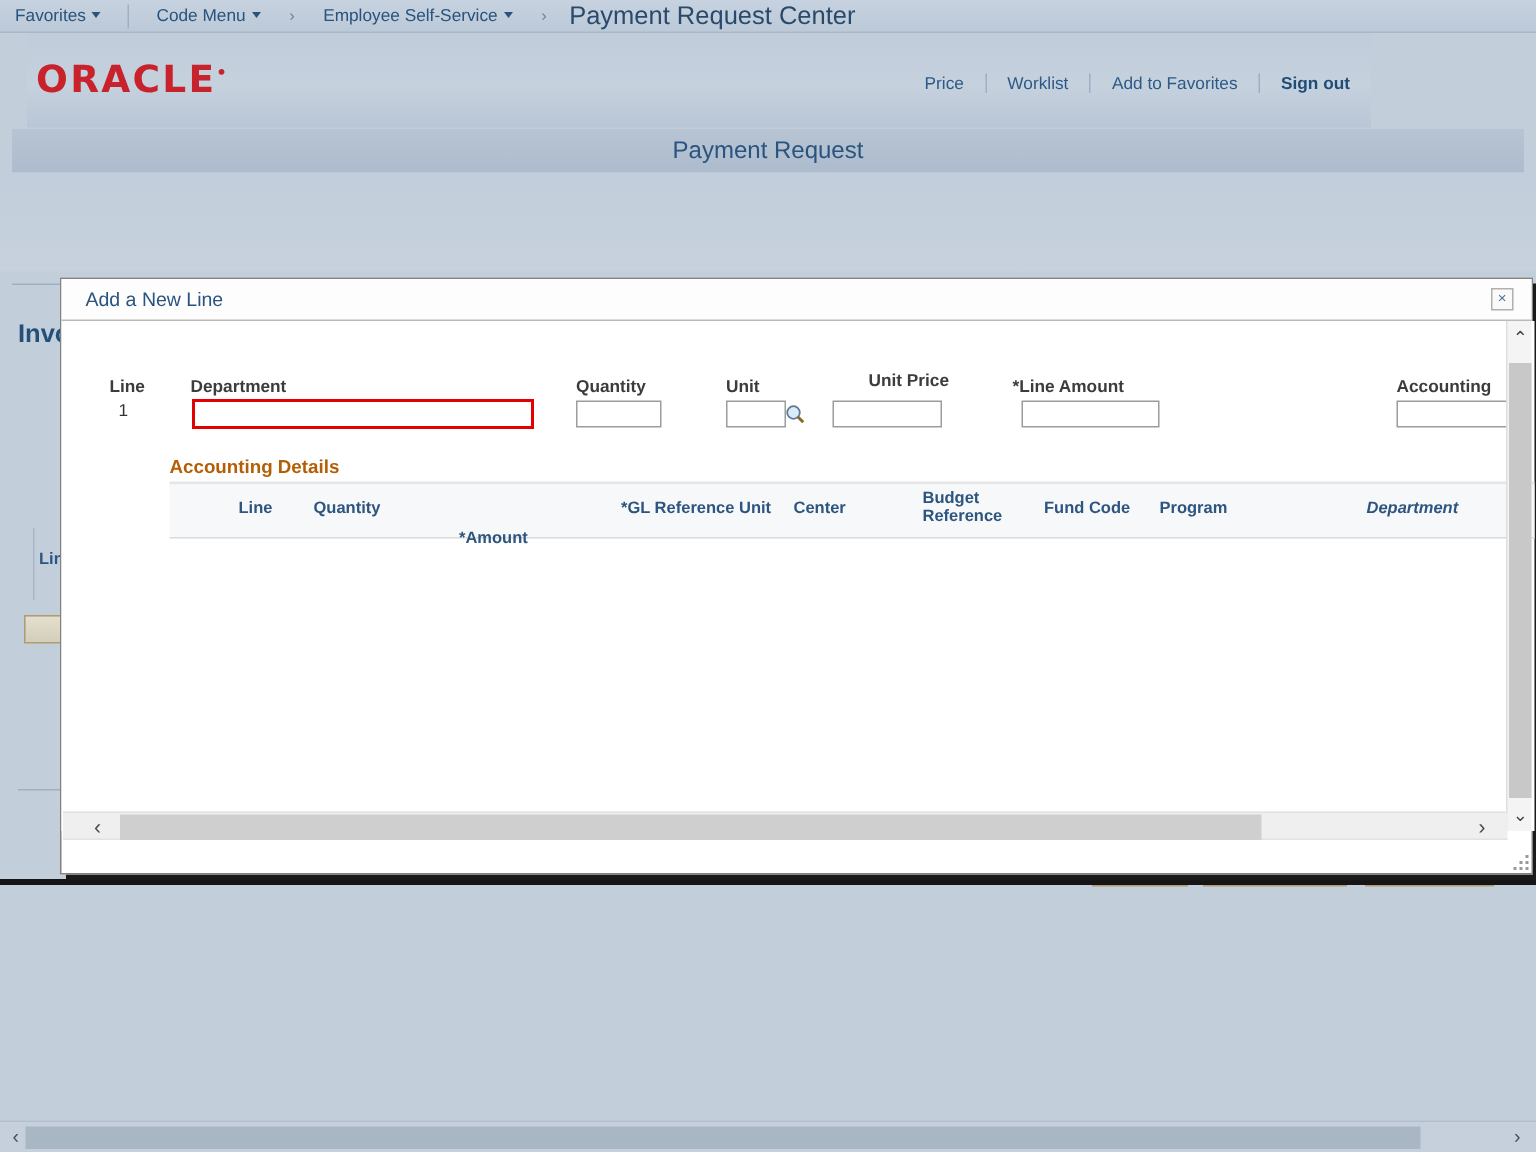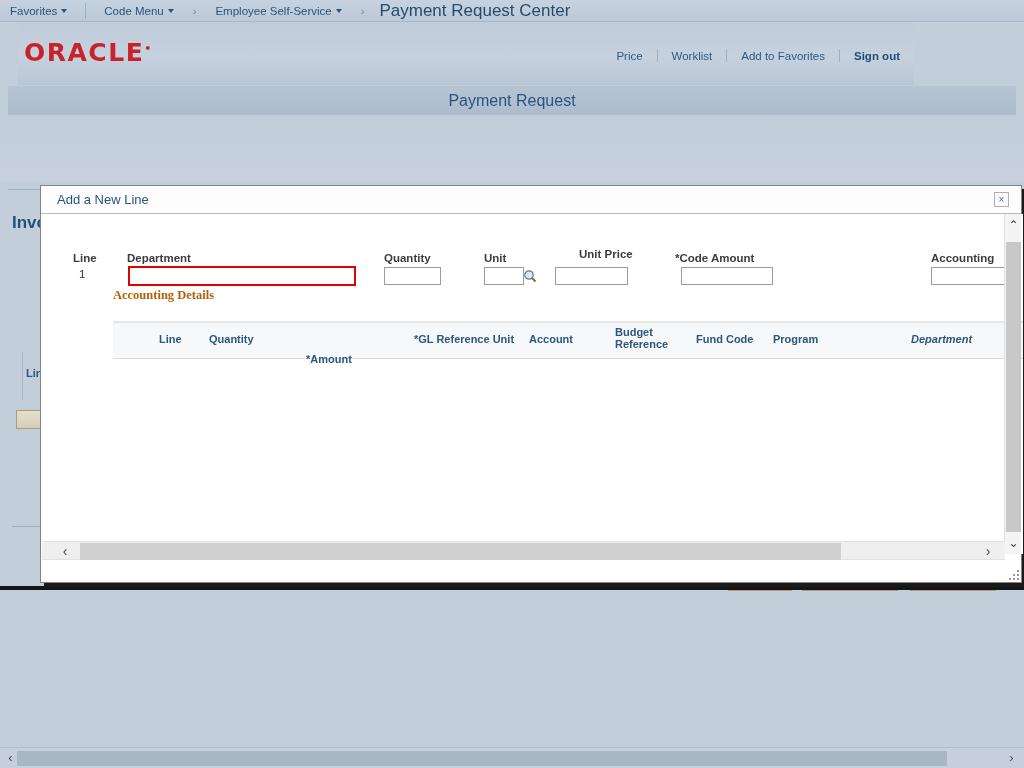--- a/index.html
+++ b/index.html
@@ -322,35 +322,35 @@
     <span class="lookup" style="left:482px; top:55px;">
       <svg width="14" height="14" viewBox="0 0 14 14">
           <circle cx="6" cy="6" r="4.2" fill="#dceaf6" stroke="#5c7c9c" stroke-width="1.2"></circle>
           <line x1="9" y1="9" x2="12.5" y2="12.5" stroke="#8a6a22" stroke-width="2"></line>
         </svg>
     </span>
 
     <div class="lbl" style="left:514px; top:34px;margin-left:24px;">Unit Price</div>
     <input class="inp" style="left: 514px; top: 53px; width: 73px;" value="">
 
-    <div class="lbl" style="left:634px; top:38px;">*Code Amount</div>
+    <div class="lbl" style="left:634px; top:38px;">*Line Amount</div>
     <input class="inp" style="left: 640px; top: 53px; width: 92px;" value="">
 
     <div class="lbl" style="left:890px; top:38px;">Accounting</div>
     <input class="inp" style="left: 890px; top: 53px; width: 74px;" value="">
 
-    <div class="acct-hdr" style="top:74px;font-family:Liberation Serif, serif;">Accounting Details</div>
+    <div class="acct-hdr" style="top:90px;">Accounting Details</div>
     <div class="acct-hdr-band" style="top:107px;"></div>
 
     <div class="grid-head" style="top:109px;">
       <div class="gh" style="left:46px; top:10px;">Line</div>
       <div class="gh" style="left:96px; top:10px;">Quantity</div>
       <div class="gh" style="left:193px; top:10px;margin-top:20px;">*Amount</div>
       <div class="gh" style="left:301px; top:10px;">*GL Reference Unit</div>
-      <div class="gh" style="left:416px; top:10px;">Account</div>
+      <div class="gh" style="left:416px; top:10px;">Center</div>
       <div class="gh" style="left:502px; top:3px; width:56px; line-height:12px; white-space:normal;">Budget Reference</div>
       <div class="gh" style="left:583px; top:10px;">Fund Code</div>
       <div class="gh" style="left:660px; top:10px;text-align:center;">Program</div>
       <div class="gh" style="left:798px; top:10px;font-style:italic;">Department</div>
 
     </div>
 
     <div class="val" style="left:160px; top:332px;">1</div>
 
     <input class="inp" style="left: 170px; top: 330px; width: 87px;" value="">

